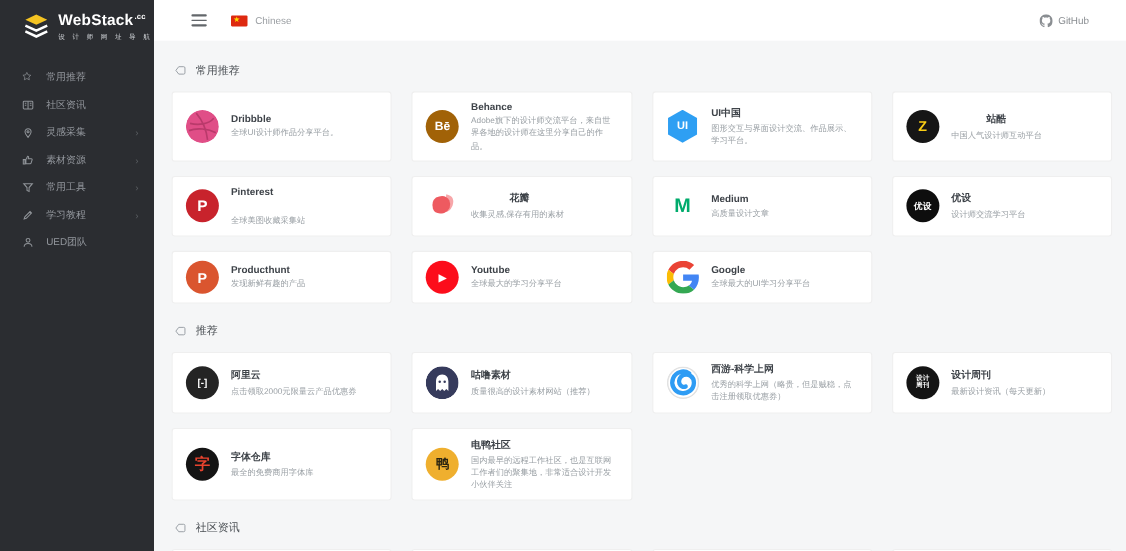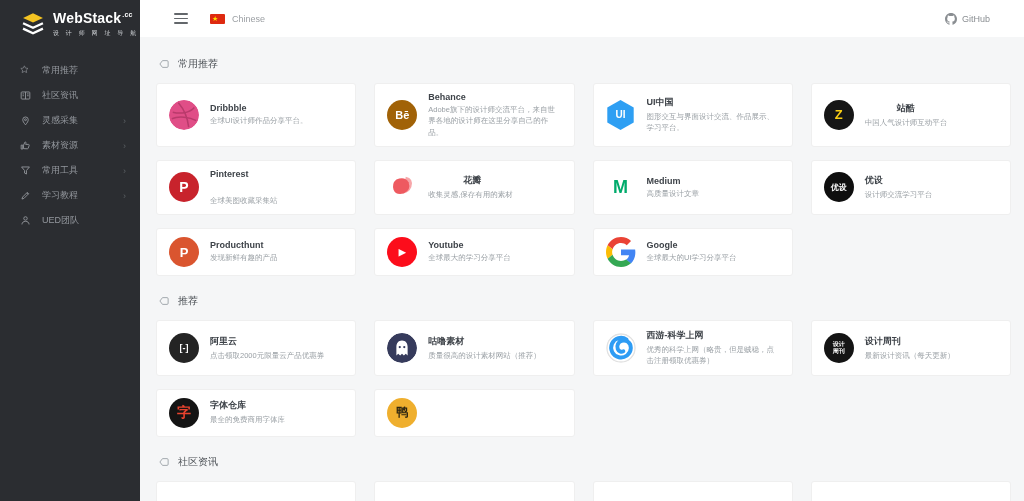--- a/index.html
+++ b/index.html
@@ -317,20 +317,24 @@
         </a>
         <a class="card">
           <span class="card-icon circle" style="background: rgb(20, 20, 20); color: rgb(232, 67, 46); font-size: 14px;">字</span>
           <span class="card-body">
             <span class="card-title" style="display: block;">字体仓库</span>
             <span class="card-desc" style="display: block;">最全的免费商用字体库</span>
           </span>
         </a>
         <a class="card">
           <span class="card-icon circle" style="background: rgb(239, 175, 46); color: rgb(43, 36, 17); font-size: 12px;">鸭</span>
+          <span class="card-body">
+            <span class="card-title" style="display: block;">电鸭社区</span>
+            <span class="card-desc" style="display: block;">国内最早的远程工作社区，也是互联网工作者们的聚集地，非常适合设计开发小伙伴关注</span>
+          </span>
         </a>
       </div>
     </section>
     <section>
       <div class="section-title">
         <svg viewBox="0 0 16 16">
           <path d="M2.5 8L6 3.5h6A1.5 1.5 0 0 1 13.5 5v6a1.5 1.5 0 0 1-1.5 1.5H6z"></path>
         </svg>
         <span>社区资讯</span>
       </div>

